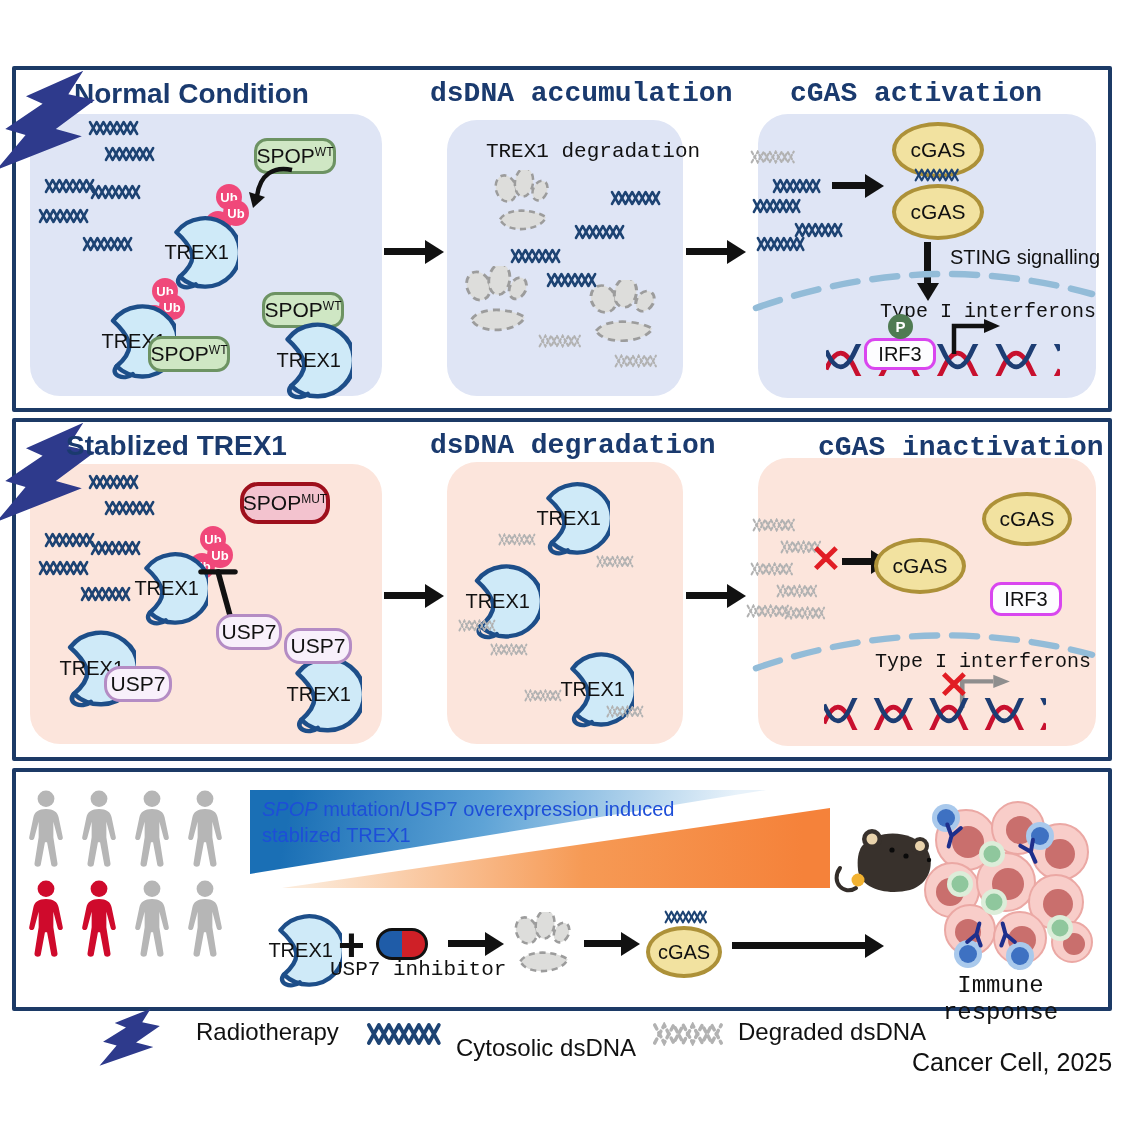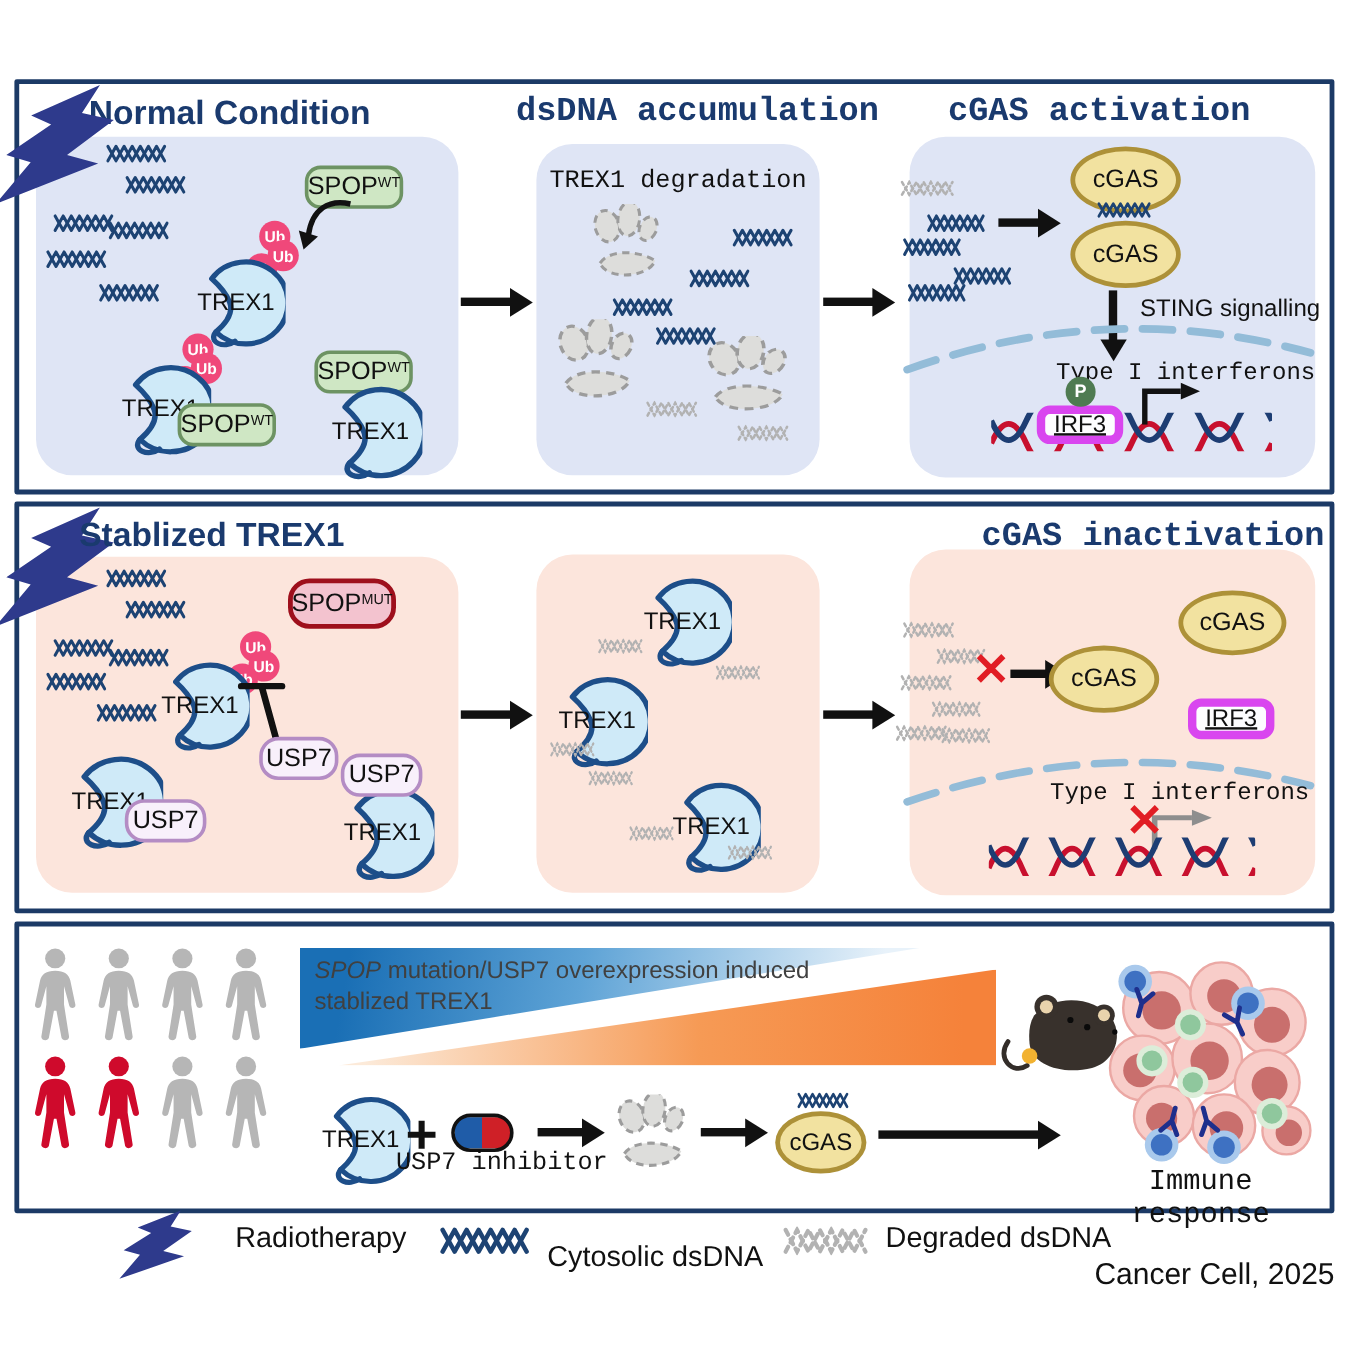--- a/index.html
+++ b/index.html
@@ -7,30 +7,30 @@
           font-family:"Liberation Sans",sans-serif;overflow:hidden;}
   .abs{position:absolute;}
   .panel-frame{position:absolute;left:12px;width:1100px;border:4px solid #1c3a66;
                background:#fff;box-sizing:border-box;border-radius:2px;}
   .membox{position:absolute;border-radius:30px;}
   .bg-blue{background:#dfe5f5;}
   .bg-pink{background:#fce5dc;}
   .ptitle{position:absolute;font-weight:bold;font-size:28px;color:#1a3a6e;white-space:nowrap;}
   .center{text-align:center;font-family:Liberation Mono, monospace;}
   .icon-fill{position:absolute;inset:0;}
-  .caption{position:absolute;font-size:21px;color:#111;}
+  .caption{position:absolute;font-size:21px;color:#111;margin-left:28px;}
   .pacman{position:absolute;}
   .plabel{position:absolute;left:6%;right:0;top:38%;text-align:center;font-size:20px;color:#111;}
   .chip{position:absolute;display:flex;align-items:center;justify-content:center;
         color:#111;box-sizing:border-box;background:#fff;}
   .chip sup{font-size:12px;margin-top:-8px;}
   .chip-spopwt{background:#cfe7c4;border:3px solid #6d9363;border-radius:13px;font-size:21px;}
   .chip-spopmut{background:#f3c3cf;border:4px solid #9e0f1c;border-radius:18px;font-size:21px;}
   .chip-usp7{background:#f8f0fb;border:3px solid #b48cc4;border-radius:16px;font-size:21px;}
-  .chip-irf3{background:#fdfdff;border:7px solid #d946ef;border-radius:11px;font-size:20px;text-decoration:underline;}
+  .chip-irf3{background:#fdfdff;border:3px solid #d946ef;border-radius:11px;font-size:20px;}
   .cgas{position:absolute;background:#f2e2a0;border:4px solid #ad9138;border-radius:50%;
         display:flex;align-items:center;justify-content:center;font-size:21px;color:#111;box-sizing:border-box;}
   .ubchain{position:absolute;width:46px;height:56px;}
   .ub{position:absolute;width:26px;height:26px;border-radius:50%;background:#f0487a;color:#fff;
       font-size:13px;font-weight:bold;display:flex;align-items:center;justify-content:center;}
   .pcircle{position:absolute;width:25px;height:25px;border-radius:50%;background:#4f7b52;color:#fff;
       font-size:15px;font-weight:bold;display:flex;align-items:center;justify-content:center;}
   .arrow{position:absolute;background:#111;height:7px;}
   .arrow::after{content:"";position:absolute;right:-18px;top:50%;transform:translateY(-50%);
       border-left:19px solid #111;border-top:12px solid transparent;border-bottom:12px solid transparent;}
@@ -39,21 +39,21 @@
       border-top:18px solid #111;border-left:11px solid transparent;border-right:11px solid transparent;}
   .smalltext{position:absolute;font-size:20px;color:#111;white-space:nowrap;}
   .redx{position:absolute;color:#e11d24;font-size:38px;font-weight:bold;line-height:1;}
   .plus{position:absolute;color:#111;font-size:46px;font-weight:bold;line-height:1;}
   .pill{position:absolute;border:3px solid #111;border-radius:18px;box-sizing:border-box;
         background:linear-gradient(90deg,#1f5ca8 0 50%,#cf2027 50% 100%);}
   .wedge-blue{position:absolute;clip-path:polygon(0 0,100% 0,0 100%);
         background:linear-gradient(100deg,#1a6fb5 8%,#5ea3d6 45%,#e8f2fa 92%);}
   .wedge-orange{position:absolute;clip-path:polygon(100% 0,100% 100%,0 100%);
         background:linear-gradient(90deg,#fcead9 4%,#f69a55 55%,#f5823a 95%);}
-  .wedgetext{position:absolute;font-size:20px;color:#404040;white-space:nowrap;}
+  .wedgetext{position:absolute;font-size:20px;color:#1d4ed8;white-space:nowrap;}
   .btext{position:absolute;font-size:24px;color:#111;}
   .credit{position:absolute;font-size:25px;color:#111;white-space:nowrap;}
 </style>
 </head>
 <body>
 
 <div class="figure">
 
   <div class="panel-frame" style="top:66px;height:346px;"></div>
   <div class="panel-frame" style="top:418px;height:343px;"></div>
@@ -255,20 +255,21 @@
         <polygon points="36,3 52,10 36,17" fill="#111"></polygon>
       </svg></div>
   <div class="chip chip-irf3" style="left:864px;top:338px;width:72px;height:32px;z-index:3;">
       <span>IRF3</span>
     </div>
   <div class="pcircle" style="left:888px;top:314px;z-index:4;">
       <span>P</span>
     </div>
 
   <div class="ptitle" style="left:66px;top:430px;">Stablized TREX1</div>
+  <div class="ptitle center" style="left:430px;top:430px;width:270px;">dsDNA degradation</div>
   <div class="ptitle center" style="left:790px;top:432px;width:250px;margin-left:28px;">cGAS inactivation</div>
 
   <div class="abs" style="left:88px;top:474px;width:54px;height:16px;"><svg viewBox="0 0 56 16" width="100%" height="100%" preserveAspectRatio="none">
         <polyline points="2,2 9,14 16,2 23,14 30,2 37,14 44,2 51,14" fill="none" stroke="#1d4373" stroke-width="2.6" stroke-linecap="round" stroke-linejoin="round"></polyline>
         <polyline points="2,14 9,2 16,14 23,2 30,14 37,2 44,14 51,2" fill="none" stroke="#1d4373" stroke-width="2.6" stroke-linecap="round" stroke-linejoin="round"></polyline>
       </svg></div>
   <div class="abs" style="left:104px;top:500px;width:54px;height:16px;"><svg viewBox="0 0 56 16" width="100%" height="100%" preserveAspectRatio="none">
         <polyline points="2,2 9,14 16,2 23,14 30,2 37,14 44,2 51,14" fill="none" stroke="#1d4373" stroke-width="2.6" stroke-linecap="round" stroke-linejoin="round"></polyline>
         <polyline points="2,14 9,2 16,14 23,2 30,14 37,2 44,14 51,2" fill="none" stroke="#1d4373" stroke-width="2.6" stroke-linecap="round" stroke-linejoin="round"></polyline>
       </svg></div>

